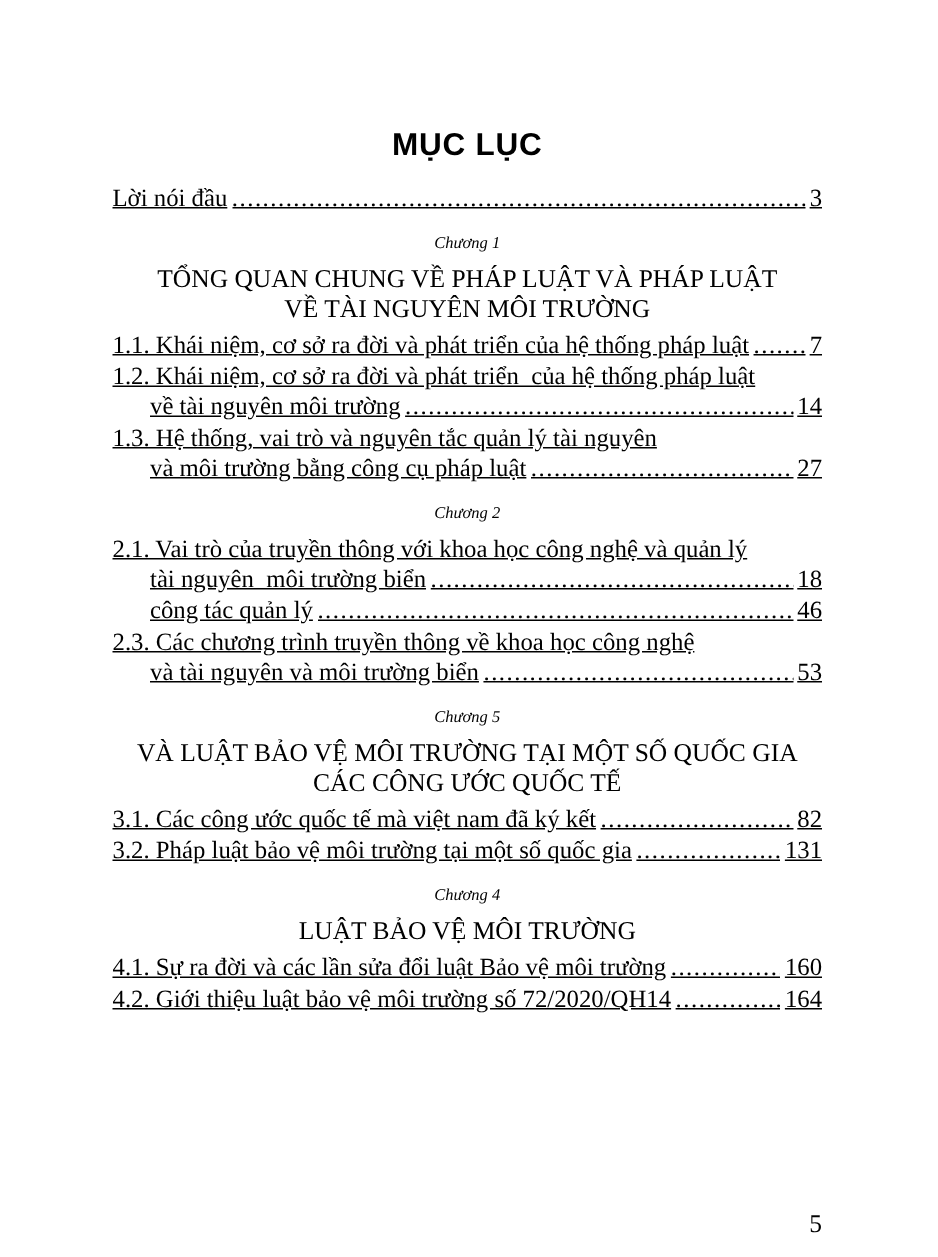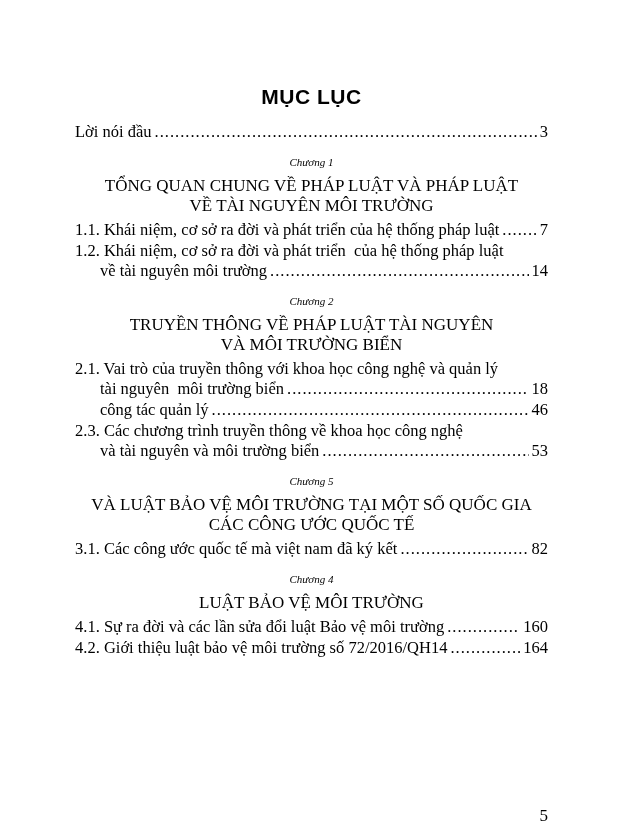--- a/index.html
+++ b/index.html
@@ -32,20 +32,21 @@
     letter-spacing: 0.5px;
   }
   .front-matter {
     margin-bottom: 0;
   }
   .entry-line {
     display: flex;
     align-items: baseline;
     font-size: 16.5px;
     line-height: 20px;
+    text-decoration: underline;
   }
   .entry-line.cont {
     padding-left: 25px;
   }
   .entry-text {
     white-space: pre;
     flex: 0 0 auto;
   }
   .leader {
     flex: 1 1 auto;
@@ -122,27 +123,33 @@
         <div class="toc-entry">
           <div class="entry-line">
             <span class="entry-text">1.2. Khái niệm, cơ sở ra đời và phát triển  của hệ thống pháp luật</span>
           </div>
           <div class="entry-line cont">
             <span class="entry-text">về tài nguyên môi trường</span>
             <span class="leader"></span>
             <span class="entry-page">14</span>
           </div>
         </div>
+        <div class="toc-entry">
+          <div class="entry-line">
+            <span class="entry-text">1.3. Hệ thống, vai trò và nguyên tắc quản lý tài nguyên</span>
+          </div>
+          <div class="entry-line cont">
+            <span class="entry-text">và môi trường bằng công cụ pháp luật</span>
+            <span class="leader"></span>
+            <span class="entry-page">27</span>
+          </div>
+        </div>
       </section>
       <section class="chapter">
         <div class="chapter-label">Chương 2</div>
-        <div class="chapter-title">
-          <div class="chapter-title-line">TRUYỀN THÔNG VỀ PHÁP LUẬT TÀI NGUYÊN</div>
-          <div class="chapter-title-line">VÀ MÔI TRƯỜNG BIỂN</div>
-        </div>
         <div class="toc-entry">
           <div class="entry-line">
             <span class="entry-text">2.1. Vai trò của truyền thông với khoa học công nghệ và quản lý</span>
           </div>
           <div class="entry-line cont">
             <span class="entry-text">tài nguyên  môi trường biển</span>
             <span class="leader"></span>
             <span class="entry-page">18</span>
           </div>
         </div>
@@ -170,36 +177,43 @@
           <div class="chapter-title-line">VÀ LUẬT BẢO VỆ MÔI TRƯỜNG TẠI MỘT SỐ QUỐC GIA</div>
           <div class="chapter-title-line">CÁC CÔNG ƯỚC QUỐC TẾ</div>
         </div>
         <div class="toc-entry">
           <div class="entry-line">
             <span class="entry-text">3.1. Các công ước quốc tế mà việt nam đã ký kết</span>
             <span class="leader"></span>
             <span class="entry-page">82</span>
           </div>
         </div>
+        <div class="toc-entry">
+          <div class="entry-line">
+            <span class="entry-text">3.2. Pháp luật bảo vệ môi trường tại một số quốc gia</span>
+            <span class="leader"></span>
+            <span class="entry-page">131</span>
+          </div>
+        </div>
       </section>
       <section class="chapter">
         <div class="chapter-label">Chương 4</div>
         <div class="chapter-title">
           <div class="chapter-title-line">LUẬT BẢO VỆ MÔI TRƯỜNG</div>
         </div>
         <div class="toc-entry">
           <div class="entry-line">
             <span class="entry-text">4.1. Sự ra đời và các lần sửa đổi luật Bảo vệ môi trường</span>
             <span class="leader"></span>
             <span class="entry-page">160</span>
           </div>
         </div>
         <div class="toc-entry">
           <div class="entry-line">
-            <span class="entry-text">4.2. Giới thiệu luật bảo vệ môi trường số 72/2016/QH14</span>
+            <span class="entry-text">4.2. Giới thiệu luật bảo vệ môi trường số 72/2020/QH14</span>
             <span class="leader"></span>
             <span class="entry-page">164</span>
           </div>
         </div>
       </section>
     </div>
 
   <div class="page-number">5</div>
 </div>
 

